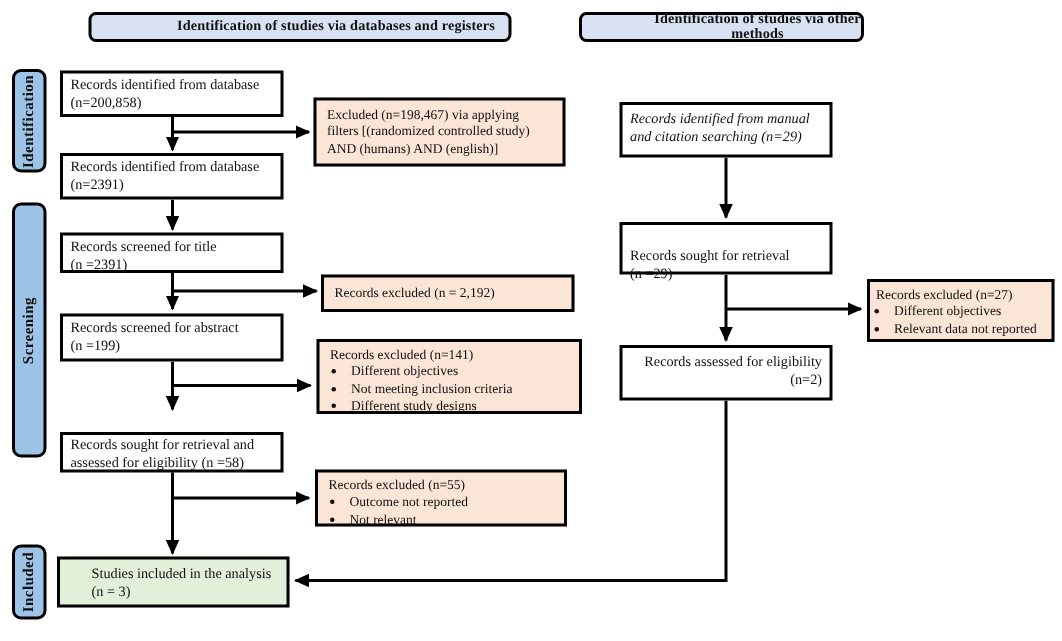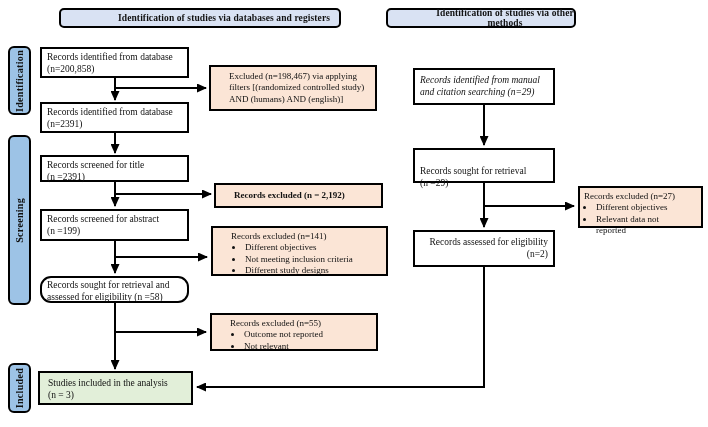--- a/index.html
+++ b/index.html
@@ -39,29 +39,29 @@
   .white-box {
     background: var(--box-fill, #ffffff);
     border: 2px solid var(--border, #000);
     font-size: 9.5px; line-height: 1.25;
     padding: 3px 5px;
   }
   .green-box {
     background: var(--included-fill, #e2efd9);
     border: 2px solid var(--border, #000);
     font-size: 9.5px; line-height: 1.3;
-    padding: 4px 8px;
+    padding: 4px 21px;
   }
   .peach-box {
     background: var(--excluded-fill, #fbe5d6);
     border: 2px solid var(--border, #000);
     font-size: 9px; line-height: 1.25;
-    padding: 3px 18px;
+    padding: 3px 7px;
   }
-  .peach-box.vcenter { display:flex; align-items:center;font-weight:bold; }
+  .peach-box.vcenter { display:flex; align-items:center; }
   .peach-box ul { margin: 0; padding-left: 13px; }
   .peach-box li { list-style-type: disc; padding-left: 1px; }
   .line { white-space: nowrap; }
 </style>
 </head>
 <body>
 
 <div class="canvas">
 
   <svg class="arrows" width="708" height="427" viewBox="0 0 708 427">
@@ -113,21 +113,21 @@
     <div class="line">(n=2391)</div>
   </div>
   <div class="node white-box" style="left:40px; top:155px; width:149px; height:27px;">
     <div class="line">Records screened for title</div>
     <div class="line">(n =2391)</div>
   </div>
   <div class="node white-box" style="left:40px; top:209px; width:149px; height:32px;">
     <div class="line">Records screened for abstract</div>
     <div class="line">(n =199)</div>
   </div>
-  <div class="node white-box" style="left:40px; top:276px; width:149px; height:27px; padding-top:2px;border-radius:11px;">
+  <div class="node white-box" style="left:40px; top:288px; width:149px; height:27px; padding-top:2px;">
     <div class="line">Records sought for retrieval and</div>
     <div class="line">assessed for eligibility (n =58)</div>
   </div>
   <div class="node green-box" style="left:38px; top:371px; width:155px; height:34px;">
     <div class="line">Studies included in the analysis</div>
     <div class="line">(n = 3)</div>
   </div>
 
   <div class="node white-box" style="left:413px; top:68px; width:142px; height:37px; padding-top:5px;font-style:italic;">
     <div class="line">Records identified from manual</div>

